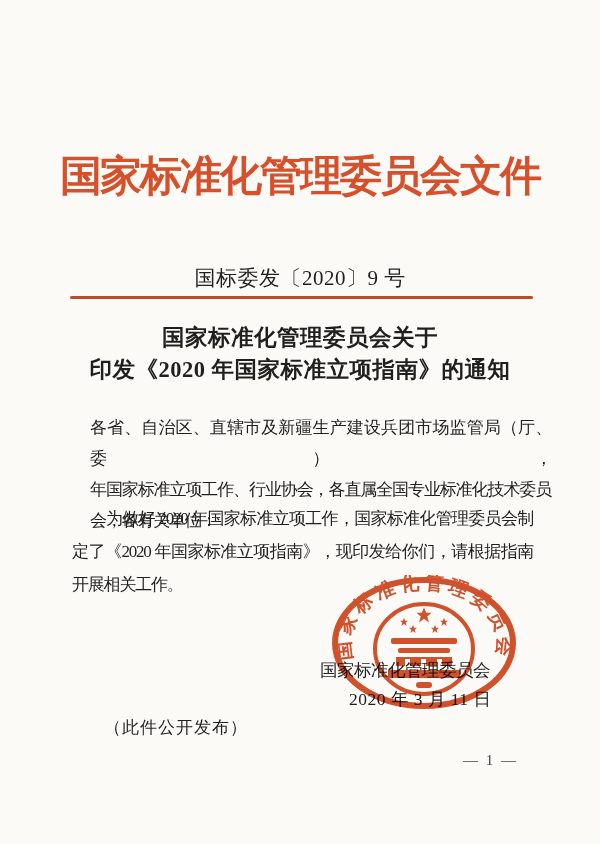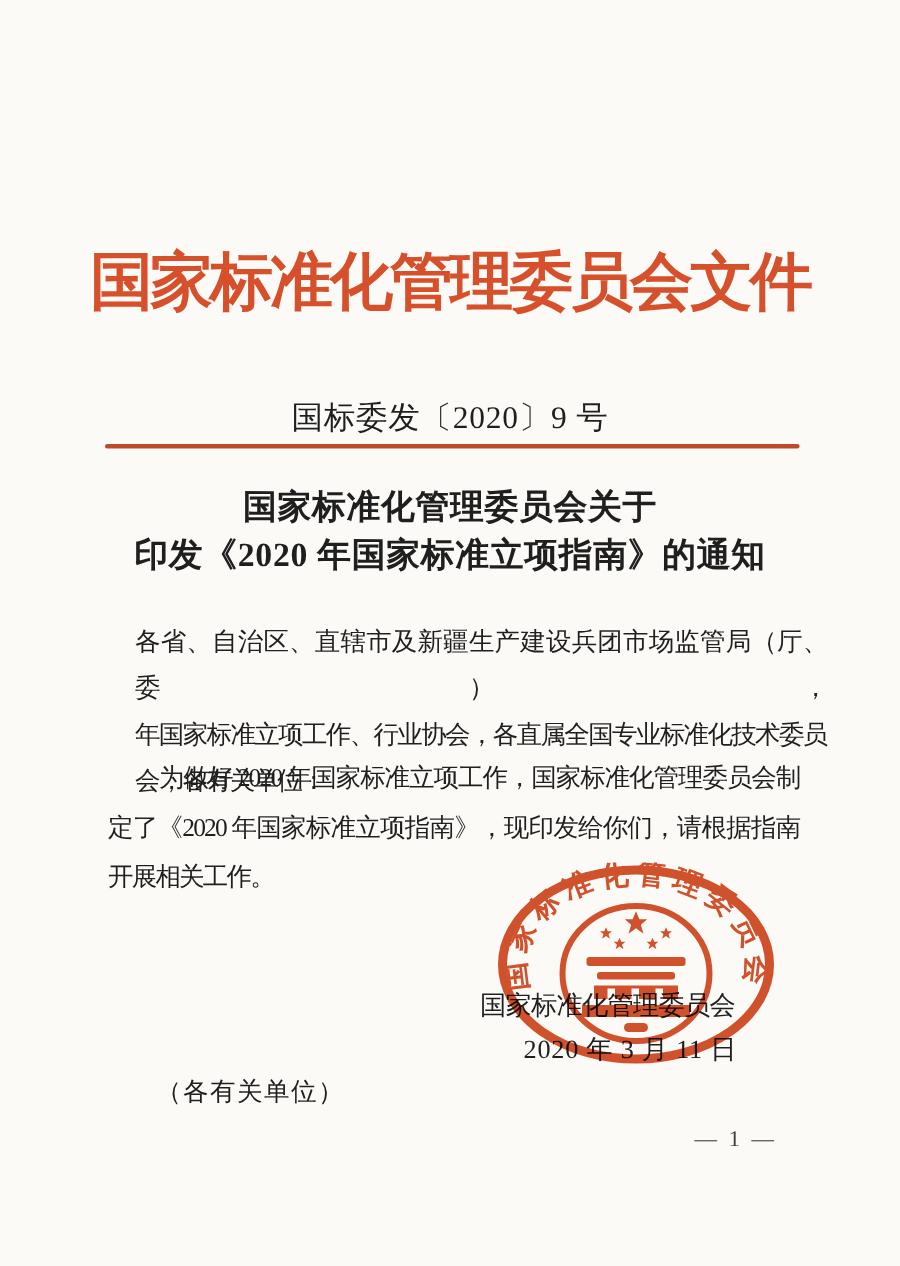--- a/index.html
+++ b/index.html
@@ -3,21 +3,21 @@
 <meta charset="utf-8">
 <style>
   html,body { margin:0; padding:0; background:#eceae5; }
   .page {
     position:relative; width:600px; height:844px; margin:0 auto;
     background:#fbfaf7; overflow:hidden;
     font-family:"Liberation Serif","DejaVu Serif",serif;
     color:#1f1f1f;
   }
   .org-title {
-    position:absolute; top:160px; left:0; width:100%;
+    position:absolute; top:148px; left:0; width:100%;
     text-align:center; font-size:42px; font-weight:700;
     letter-spacing:-2px; color:#d6512b; white-space:nowrap;
   }
   .doc-number {
     position:absolute; top:264px; left:0; width:100%;
     text-align:center; font-size:21px; letter-spacing:0.5px;
   }
   .red-divider {
     position:absolute; top:296px; left:70px; width:463px; height:3px;
     background:#bd4a28; border-radius:2px;
@@ -113,17 +113,17 @@
       <rect x="71" y="73" width="52" height="5" rx="2"></rect>
       <rect x="69" y="82" width="56" height="9"></rect>
       <rect x="78" y="84" width="5" height="7" fill="#ffffff"></rect>
       <rect x="94" y="84" width="5" height="7" fill="#ffffff"></rect>
       <rect x="110" y="84" width="5" height="7" fill="#ffffff"></rect>
       <rect x="61" y="95" width="72" height="8"></rect>
       <rect x="89" y="107" width="16" height="6" rx="3"></rect>
     </g>
   </svg>
 
-  <div class="footer-note">（各有关单位）</div>
+  <div class="footer-note">（此件公开发布）</div>
 
   <div class="page-number">— 1 —</div>
 
 </div>
 
 </body></html>

